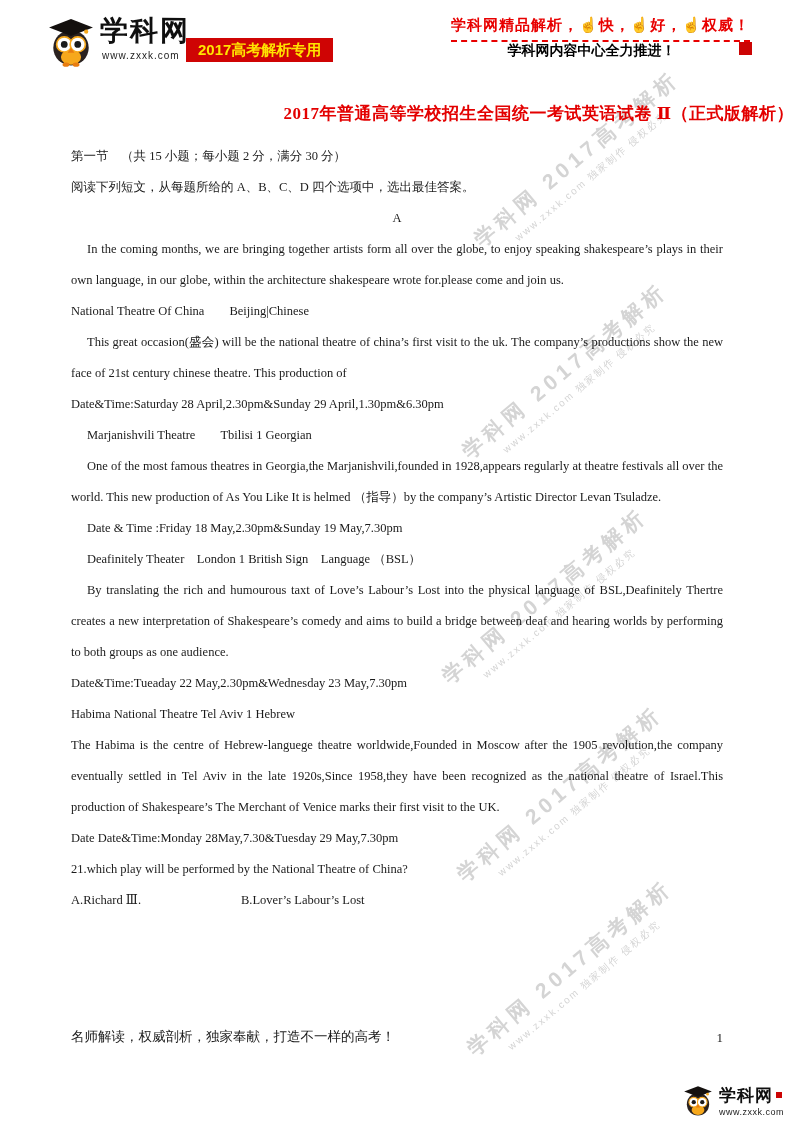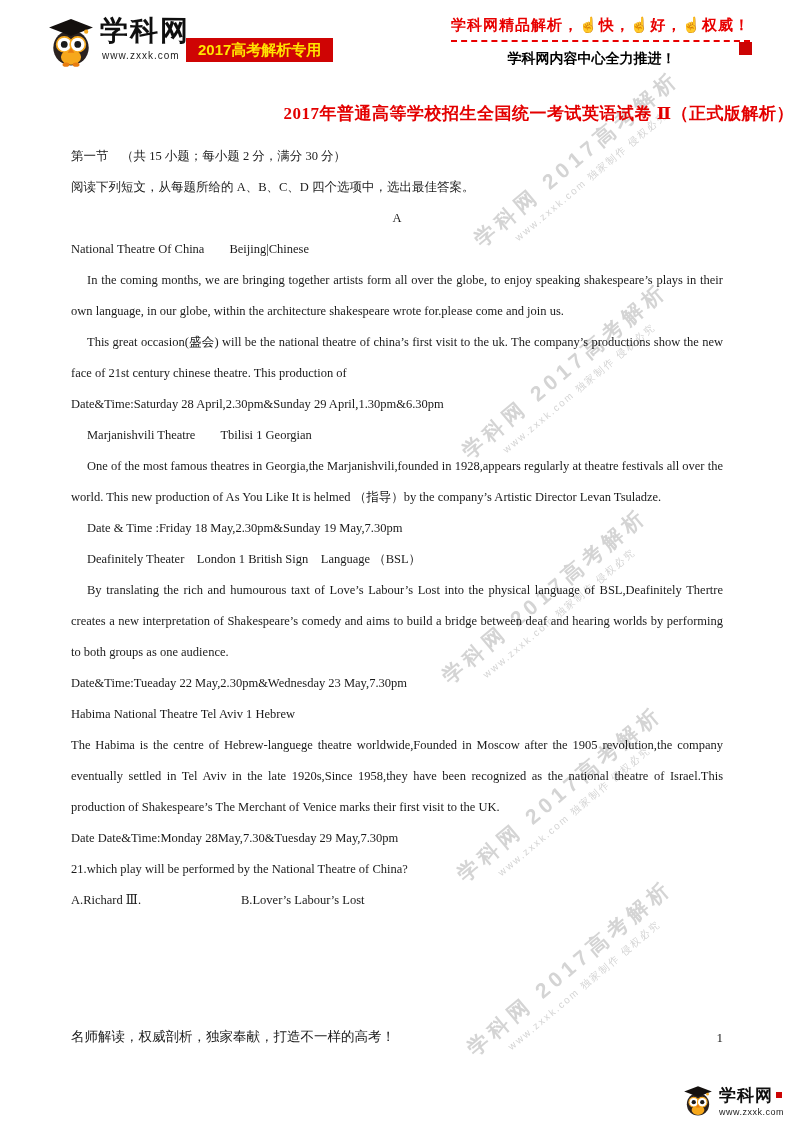--- a/index.html
+++ b/index.html
@@ -38,21 +38,21 @@
   .banner {
     position: absolute; left: 142px; top: 26px; background: #cf0404; color: #ffe400;
     font-family: "Liberation Sans", sans-serif; font-weight: bold; font-size: 15px;
     line-height: 24px; padding: 0 12px; white-space: nowrap;
   }
   .slogans { position: absolute; right: 0; top: 4px; text-align: center; }
   .slogan-red {
     font-size: 15px; font-weight: bold; color: #e80000; letter-spacing: 1px;
     padding-bottom: 5px; border-bottom: 2px dashed #e80000; white-space: nowrap;
   }
-  .slogan-black { font-size: 14px; font-weight: bold; color: #000; margin-top: 8px; padding-right: 18px; white-space: nowrap; }
+  .slogan-black { font-size: 14px; font-weight: bold; color: #000; padding-right: 18px; white-space: nowrap; }
   .red-seal { position: absolute; right: -2px; top: 26px; width: 13px; height: 13px; background: #cc0404; }
 
   
   .title {
     position: absolute; left: 0; right: 0; top: 102px; margin: 0; text-align: right;
     font-size: 17px; font-weight: bold; color: #e30000; z-index: 1; letter-spacing: 0.5px;
   }
 
   
   .content { position: absolute; left: 71px; width: 652px; top: 141px; z-index: 1; font-size: 12.5px; line-height: 31px; }
@@ -124,22 +124,22 @@
     <div class="red-seal"></div>
   </div>
 </header>
 
 <h1 class="title">2017年普通高等学校招生全国统一考试英语试卷 Ⅱ（正式版解析）</h1>
 
 <main class="content">
     <p class="para">第一节　（共 15 小题；每小题 2 分，满分 30 分）</p>
     <p class="para">阅读下列短文，从每题所给的 A、B、C、D 四个选项中，选出最佳答案。</p>
     <p class="para center">A</p>
+    <p class="para indent">In the coming months, we are bringing together artists form all over the globe, to enjoy speaking shakespeare’s plays in their own language, in our globe, within the architecture shakespeare wrote for.please come and join us.</p>
     <p class="para">National Theatre Of China　　Beijing|Chinese</p>
-    <p class="para indent">In the coming months, we are bringing together artists form all over the globe, to enjoy speaking shakespeare’s plays in their own language, in our globe, within the architecture shakespeare wrote for.please come and join us.</p>
     <p class="para indent">This great occasion(盛会) will be the national theatre of china’s first visit to the uk. The company’s productions show the new face of 21st century chinese theatre. This production of</p>
     <p class="para">Date&amp;Time:Saturday 28 April,2.30pm&amp;Sunday 29 April,1.30pm&amp;6.30pm</p>
     <p class="para indent">Marjanishvili Theatre　　Tbilisi 1 Georgian</p>
     <p class="para indent">One of the most famous theatres in Georgia,the Marjanishvili,founded in 1928,appears regularly at theatre festivals all over the world. This new production of As You Like It is helmed （指导）by the company’s Artistic Director Levan Tsuladze.</p>
     <p class="para indent">Date &amp; Time :Friday 18 May,2.30pm&amp;Sunday 19 May,7.30pm</p>
     <p class="para indent">Deafinitely Theater　London 1 British Sign　Language （BSL）</p>
     <p class="para indent">By translating the rich and humourous taxt of Love’s Labour’s Lost into the physical language of BSL,Deafinitely Thertre creates a new interpretation of Shakespeare’s comedy and aims to build a bridge between deaf and hearing worlds by performing to both groups as one audience.</p>
     <p class="para">Date&amp;Time:Tueaday 22 May,2.30pm&amp;Wednesday 23 May,7.30pm</p>
     <p class="para">Habima National Theatre Tel Aviv 1 Hebrew</p>
     <p class="para">The Habima is the centre of Hebrew-languege theatre worldwide,Founded in Moscow after the 1905 revolution,the company eventually settled in Tel Aviv in the late 1920s,Since 1958,they have been recognized as the national theatre of Israel.This production of Shakespeare’s The Merchant of Venice marks their first visit to the UK.</p>

